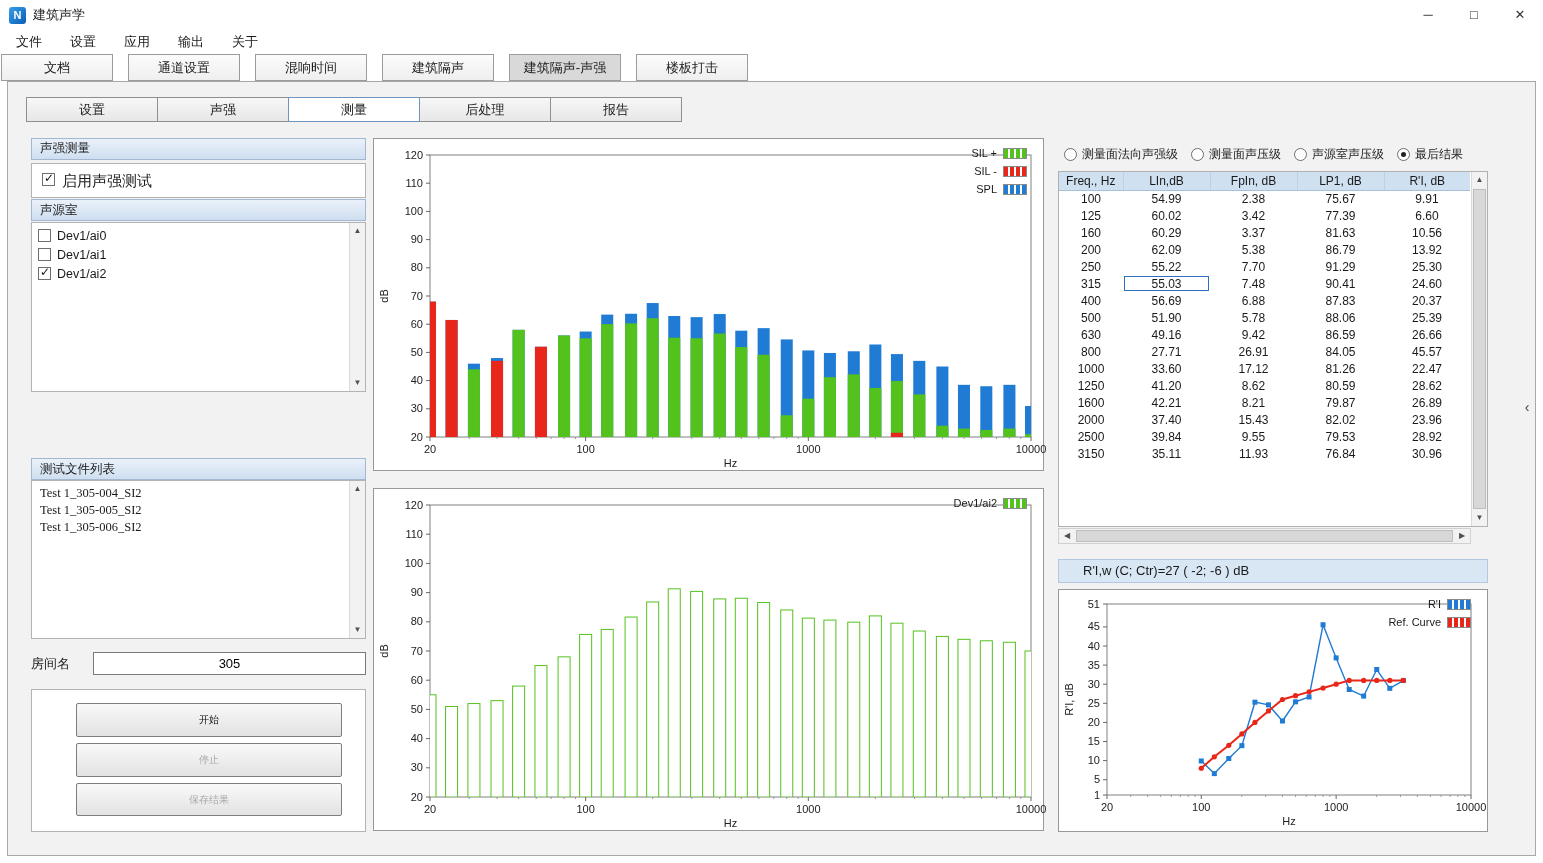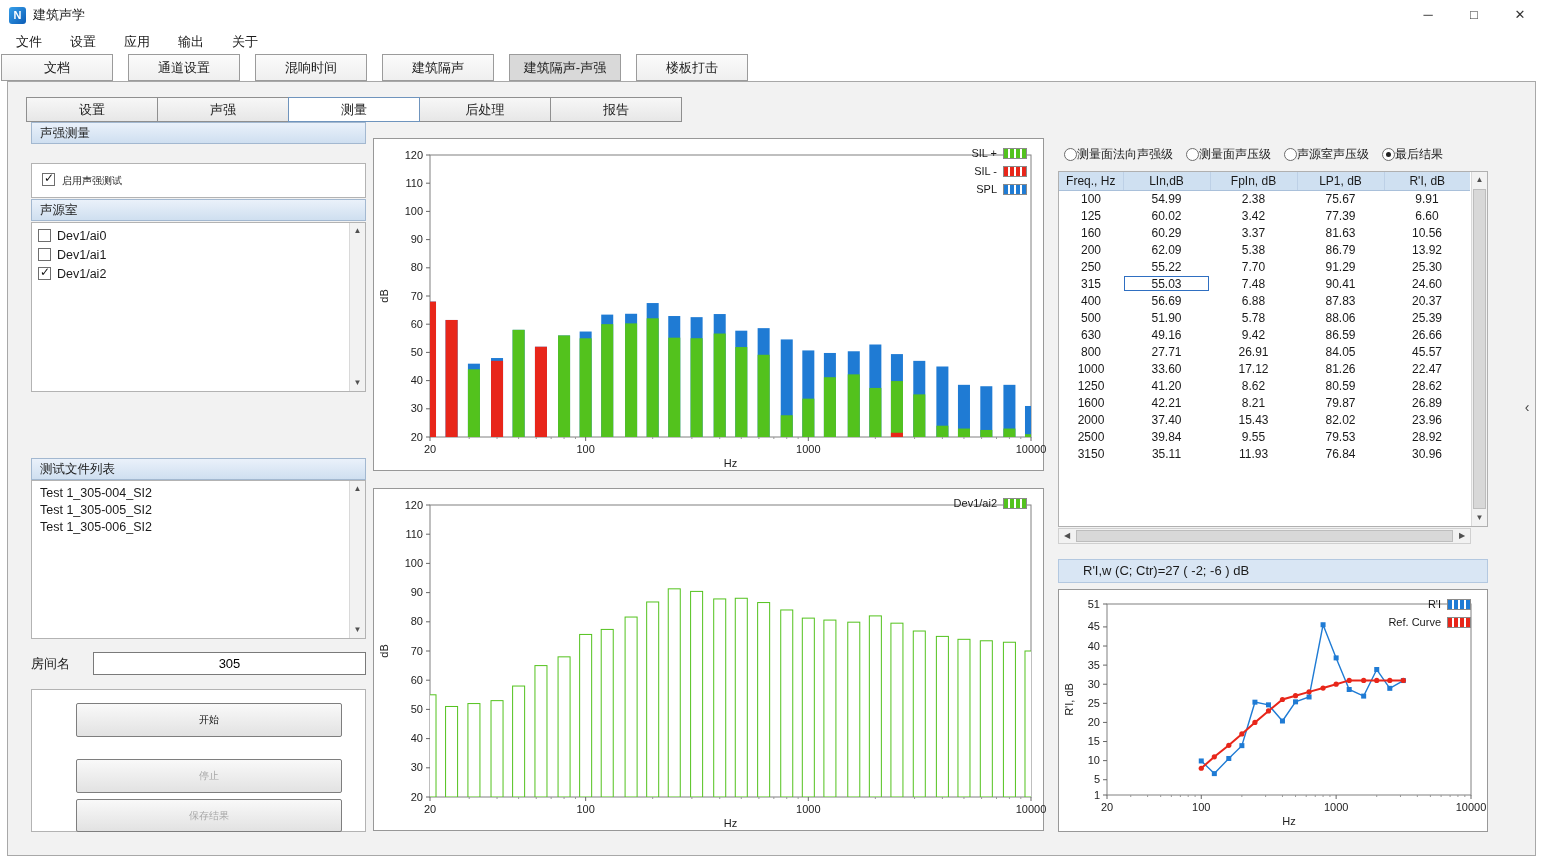--- a/index.html
+++ b/index.html
@@ -33,59 +33,59 @@
   
   .subtabs{position:absolute;left:18px;top:15px;display:flex;}
   .subtab{width:132px;height:25px;line-height:23px;text-align:center;font-size:13px;
           border:1px solid #8f8f8f;margin-left:-1px;background:linear-gradient(#f7f7f7,#e7e7e7);cursor:default;}
   .subtab:first-child{margin-left:0;}
   .subtab.active{background:#fff;border-color:#6f94bd;position:relative;z-index:2;}
 
   
   .panel-header{position:absolute;left:23px;width:335px;height:22px;padding-left:8px;font-size:12.5px;
                 line-height:20px;background:linear-gradient(#eaf1fa,#cfdff0);border:1px solid #a3b8d0;}
-  .hdr1{top:40px;} .hdr2{top:117px;} .hdr3{top:376px;}
+  .hdr1{top:56px;font-family:Liberation Mono, monospace;} .hdr2{top:117px;} .hdr3{top:376px;}
 
   
   .box{position:absolute;left:23px;width:335px;background:#fff;border:1px solid #b3b3b3;}
   .enable-box{top:81px;height:35px;padding:9px 0 0 10px;display:flex;align-items:flex-start;gap:7px;}
   #channel-list{top:140px;height:170px;text-decoration:underline;}
-  #file-list{top:398px;height:159px;}
+  #file-list{top:398px;height:159px;font-family:Liberation Serif, serif;}
   .btn-panel{top:607px;height:143px;}
 
   .list-body{position:absolute;left:0;top:0;right:16px;bottom:0;overflow:hidden;padding-top:3px;}
   .list-row{display:flex;align-items:center;height:19px;padding-left:6px;gap:6px;font-size:12.5px;}
   .file-item{font-size:12.5px;line-height:16px;padding:1px 0 0 8px;white-space:nowrap;}
 
   .cb{width:13px;height:13px;border:1px solid #6e6e6e;background:#fff;display:inline-block;position:relative;flex:none;}
   .cb.checked::after{content:"✓";position:absolute;left:1px;top:-2px;font-size:12px;font-weight:bold;color:#111;line-height:13px;}
-  .cb-label{font-size:10px;line-height:15px;text-align:center;}
+  .cb-label{font-size:15px;line-height:15px;text-align:center;}
 
   .room-row{position:absolute;left:23px;top:570px;width:335px;height:24px;}
   .room-label{font-size:13px;line-height:24px;}
   .room-input{position:absolute;left:62px;top:0;width:273px;height:23px;border:1px solid #7a7a7a;
               text-align:center;font-size:13px;font-family:inherit;background:#fff;}
 
   .ctl-btn{position:absolute;left:44px;width:266px;height:34px;border:1px solid #7e7e7e;border-radius:2px;
            background:linear-gradient(#f9f9f9,#e2e2e2);font-size:10px;font-family:inherit;color:#111;cursor:pointer;}
   .ctl-btn.b1{top:13px;} .ctl-btn.b2{top:53px;} .ctl-btn.b3{top:93px;height:33px;}
-  .ctl-btn.disabled{color:#a8a8a8;margin-top:16px;}
+  .ctl-btn.disabled{color:#a8a8a8;}
 
   
   .chart-box{position:absolute;background:#fff;border:1px solid #989898;}
   #chart-sil{left:365px;top:56px;width:671px;height:333px;}
   #chart-spl{left:365px;top:406px;width:671px;height:343px;}
   #chart-ri{left:1050px;top:507px;width:430px;height:243px;}
   .legend{position:absolute;top:8px;right:16px;display:flex;flex-direction:column;gap:6px;align-items:flex-end;}
   .legend-entry{display:flex;align-items:center;gap:6px;font-size:11px;}
   .legend-icon{width:24px;height:11px;border:1px solid #8a8a8a;background-color:#fff;display:inline-block;}
 
   
   #radio-row{position:absolute;left:1050px;top:58px;width:434px;height:28px;display:flex;align-items:center;}
-  .radio-item{display:flex;align-items:center;margin-right:13px;text-align:right;}
+  .radio-item{display:flex;align-items:center;gap:5px;margin-right:13px;text-align:right;}
   .radio-item:first-child{margin-left:6px;}
   .radio{width:13px;height:13px;border:1px solid #6e6e6e;border-radius:50%;background:#fff;position:relative;flex:none;}
   .radio.selected::after{content:"";position:absolute;left:3px;top:3px;width:5px;height:5px;border-radius:50%;background:#222;}
   .radio-label{font-size:12px;white-space:nowrap;}
 
   .table-wrap{position:absolute;left:1050px;top:89px;width:430px;height:356px;background:#fff;border:1px solid #b0b0b0;}
   #freq-table{border-collapse:collapse;table-layout:fixed;width:411px;}
   #freq-table th{height:18px;background:#cfe0f1;font-weight:normal;font-size:12px;text-align:center;
                  border-right:1px solid #bdd0e6;border-bottom:1px solid #a9c0da;overflow:hidden;white-space:nowrap;}
   #freq-table th:last-child{border-right:none;}

